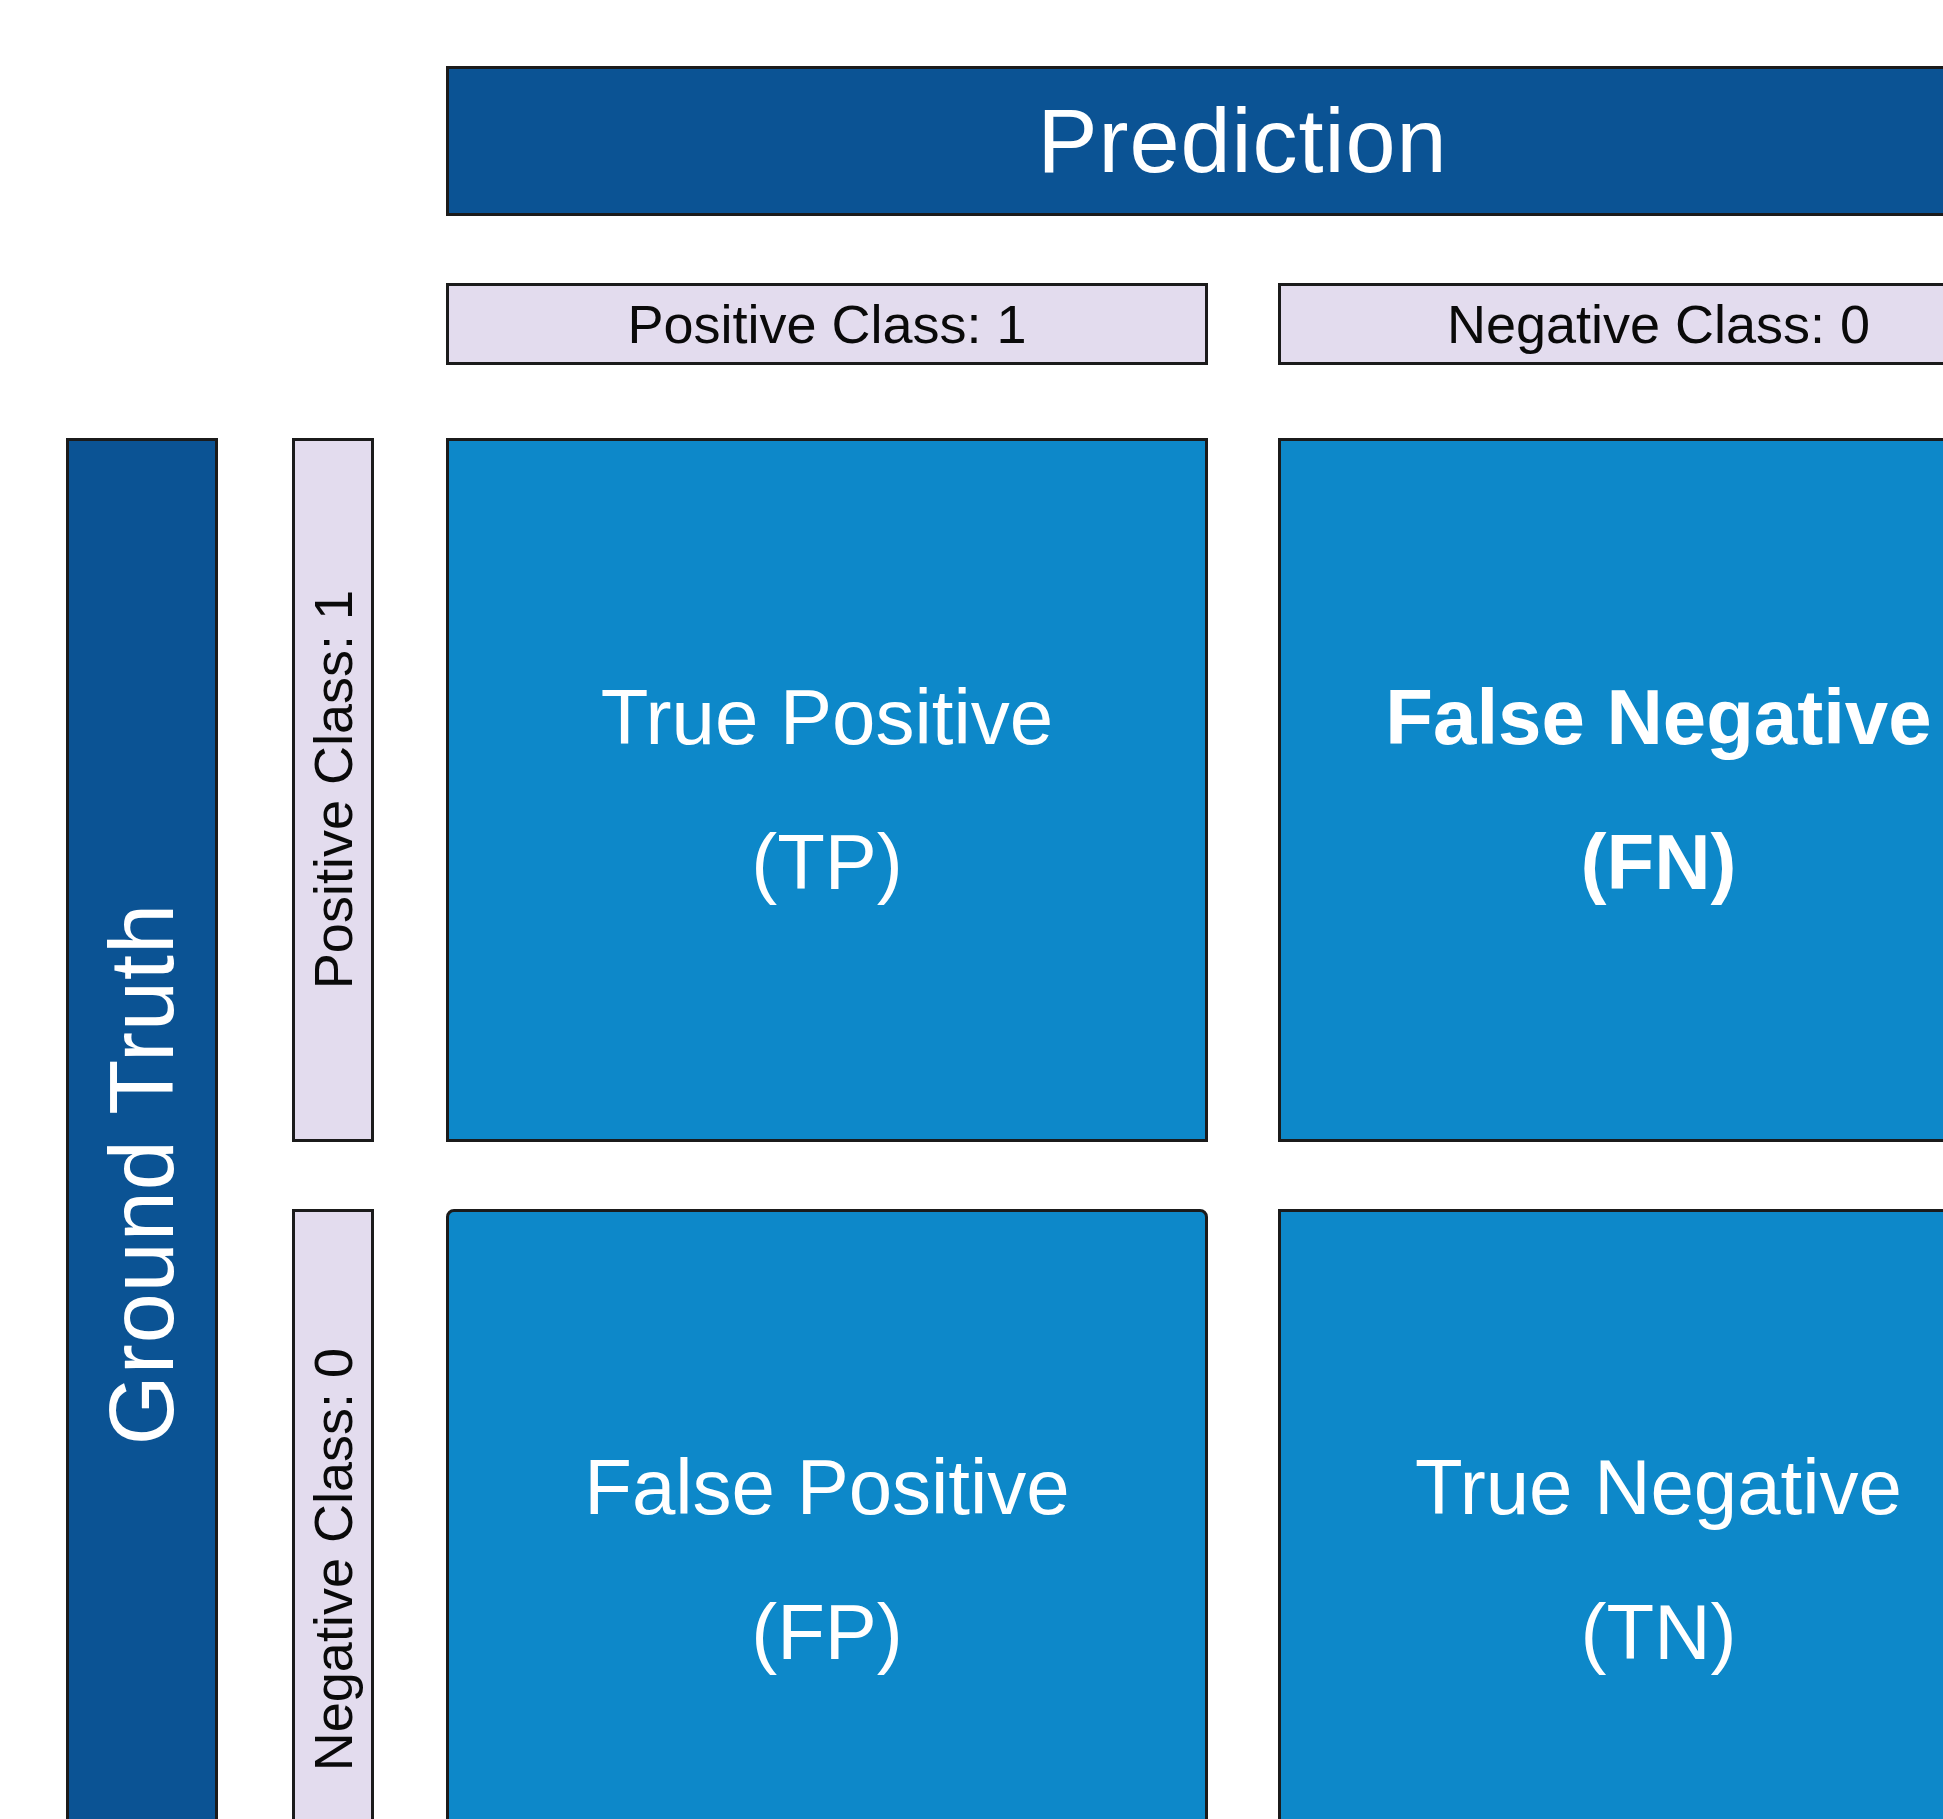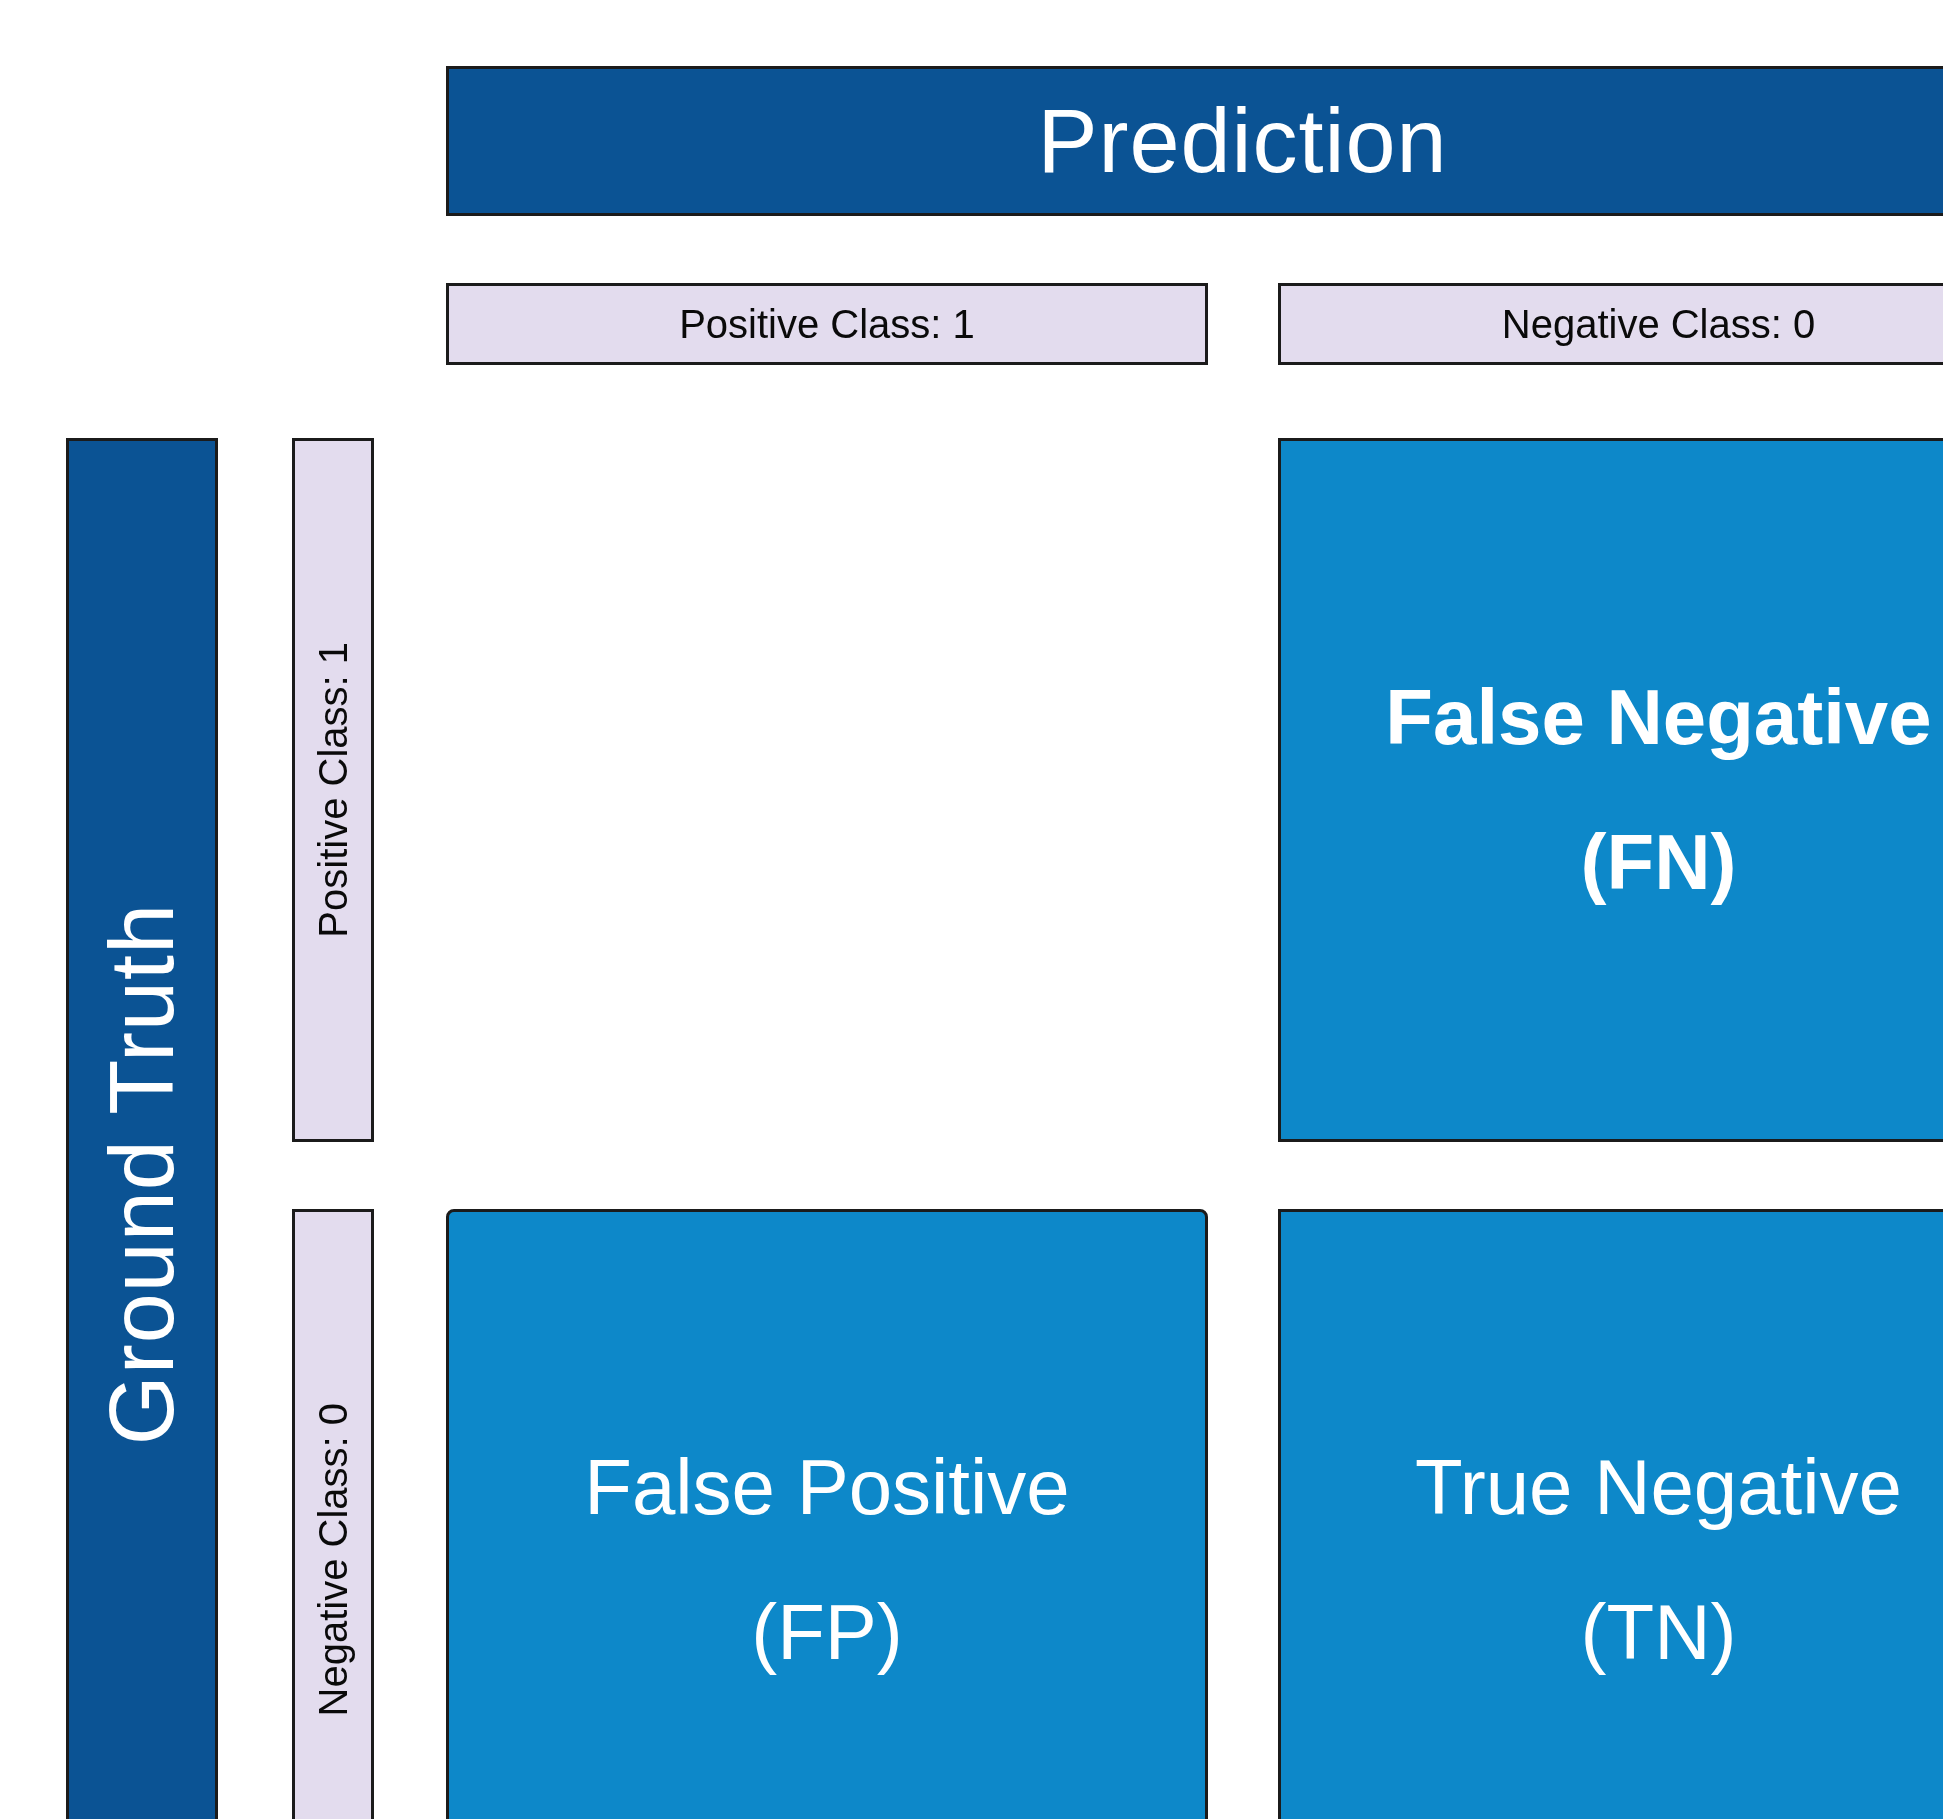--- a/index.html
+++ b/index.html
@@ -35,21 +35,21 @@
   }
   .axis-bar{
     background:var(--dark-blue);
     color:var(--text-light);
     font-size:90px;
     letter-spacing:1px;
   }
   .class-bar{
     background:var(--lavender);
     color:var(--text-dark);
-    font-size:40px;
+    font-size:54px;
   }
   .cell{
     background:var(--cell-blue);
     color:var(--text-light);
     font-size:78px;
     line-height:1.3;
     flex-direction:column;
   }
   .vtext{
     writing-mode:vertical-rl;
@@ -89,20 +89,24 @@
   </div>
 
   <div class="box class-bar row-header-pos">
     <span class="vtext">Positive Class: 1</span>
   </div>
 
   <div class="box class-bar row-header-neg">
     <span class="vtext">Negative Class: 0</span>
   </div>
 
+  <div class="box cell cell-tp">
+    <span>True Positive</span>
+    <span>(TP)</span>
+  </div>
 
   <div class="box cell cell-fn">
     <span>False Negative</span>
     <span>(FN)</span>
   </div>
 
   <div class="box cell cell-fp">
     <span>False Positive</span>
     <span>(FP)</span>
   </div>

